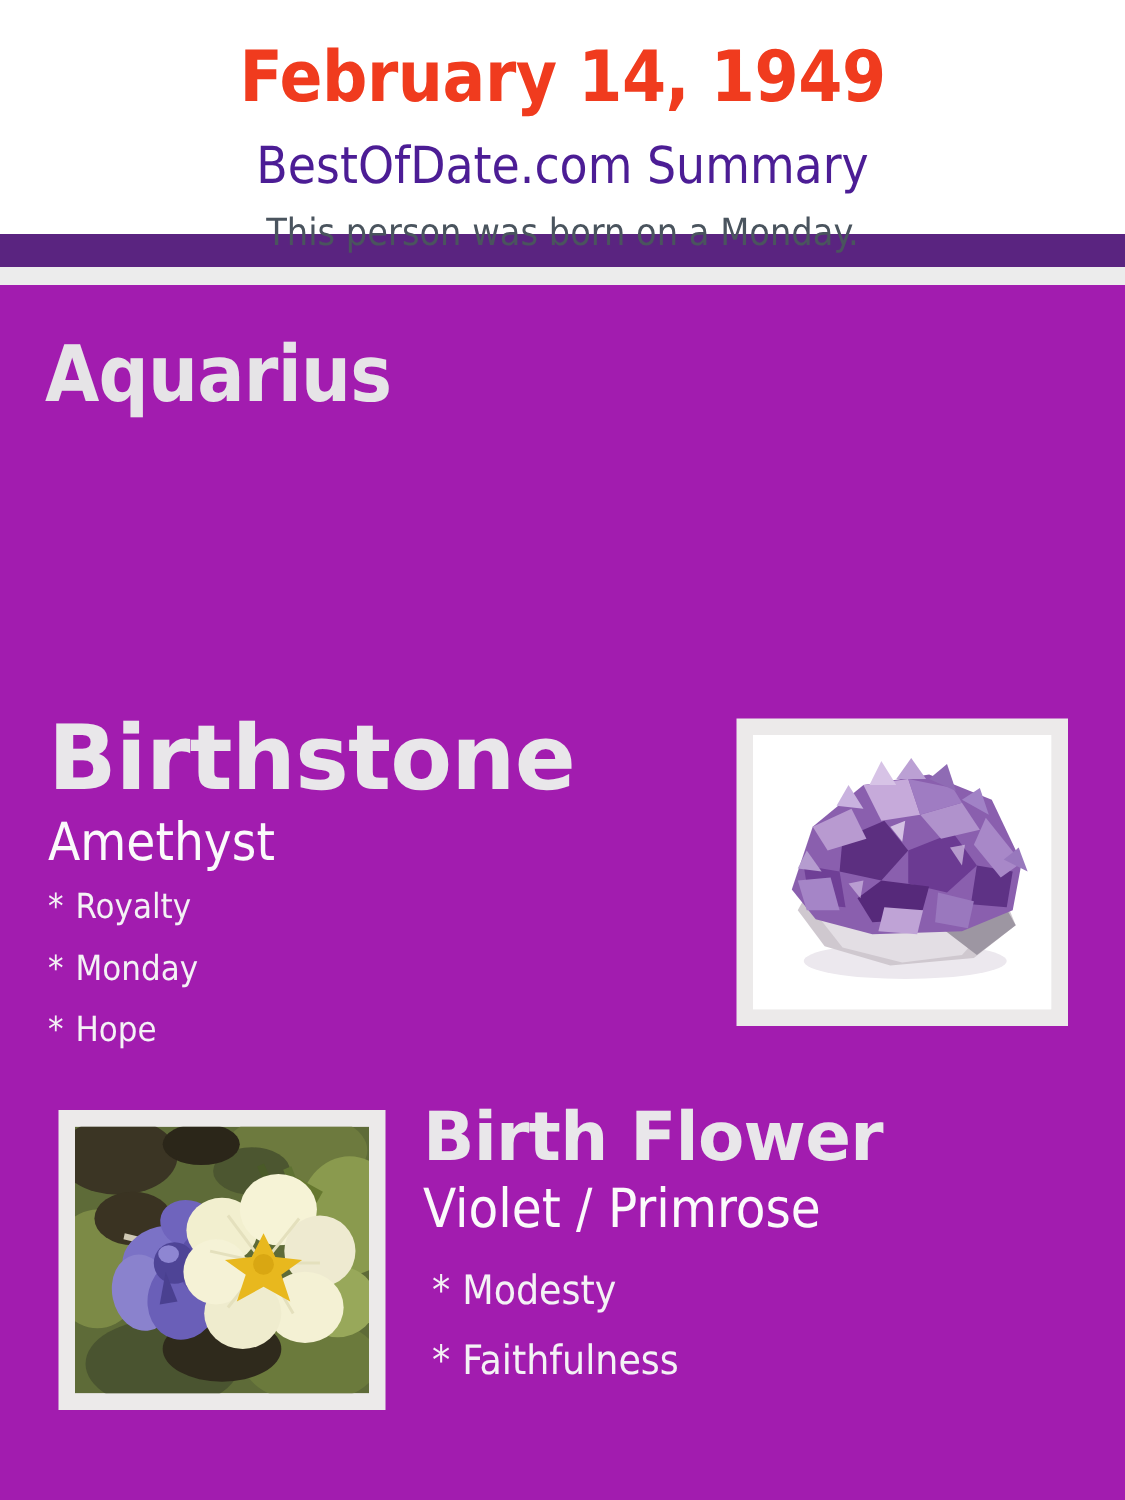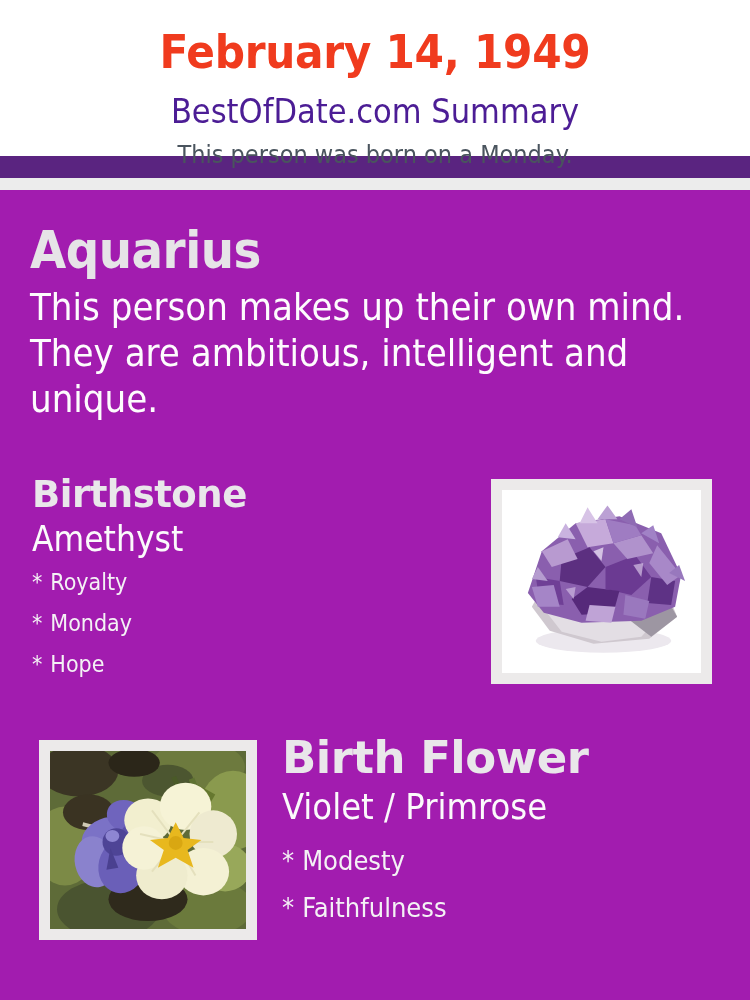--- a/index.html
+++ b/index.html
@@ -111,21 +111,21 @@
   .stone-block {
     position: absolute;
     left: 32px;
     top: 286px;
     width: 440px;
   }
 
   .section-heading {
     font-family: "DejaVu Sans", "Liberation Sans", sans-serif;
     font-weight: bold;
-    font-size: 37px;
+    font-size: 60px;
     line-height: 1.0;
     color: #e9e7ea;
     letter-spacing: -0.5px;
   }
 
   .section-sub {
     font-family: "DejaVu Sans Condensed", "Liberation Sans Narrow", "Liberation Sans", sans-serif;
     font-weight: normal;
     font-size: 35px;
     line-height: 1.08;
@@ -182,21 +182,21 @@
   
   .flower-block {
     position: absolute;
     left: 282px;
     top: 545px;
     width: 450px;
   }
 
   .flower-block .section-heading { font-size: 45px; }
   .flower-block .section-sub { font-size: 36px; }
-  .flower-block .trait-list { margin-top: 20px; }
+  .flower-block .trait-list { margin-top: 20px; margin-left: 6px; }
   .flower-block .trait-list li { font-size: 27px; margin-bottom: 20px; }
 
   
   .stone-canvas { width: 100%; height: 100%; display: block; background: #ffffff; }
 
   
   .flower-canvas { width: 100%; height: 100%; display: block; }
 </style>
 </head>
 <body>
@@ -207,21 +207,20 @@
     <div class="header-date">February 14, 1949</div>
     <div class="header-site">BestOfDate.com Summary</div>
     <div class="header-dayline">This person was born on a Monday.</div>
   </div>
   <div class="header-divider"></div>
 
   <div class="body-panel">
 
     <div class="zodiac">
       <div class="zodiac-title">Aquarius</div>
-      <div class="zodiac-desc">This person makes up their own mind. They are ambitious, intelligent and unique.</div>
     </div>
 
     <div class="stone-block">
       <div class="section-heading">Birthstone</div>
       <div class="section-sub">Amethyst</div>
       <ul class="trait-list">
         <li>
           <span class="star">*</span><span>Royalty</span>
         </li>
         <li>

